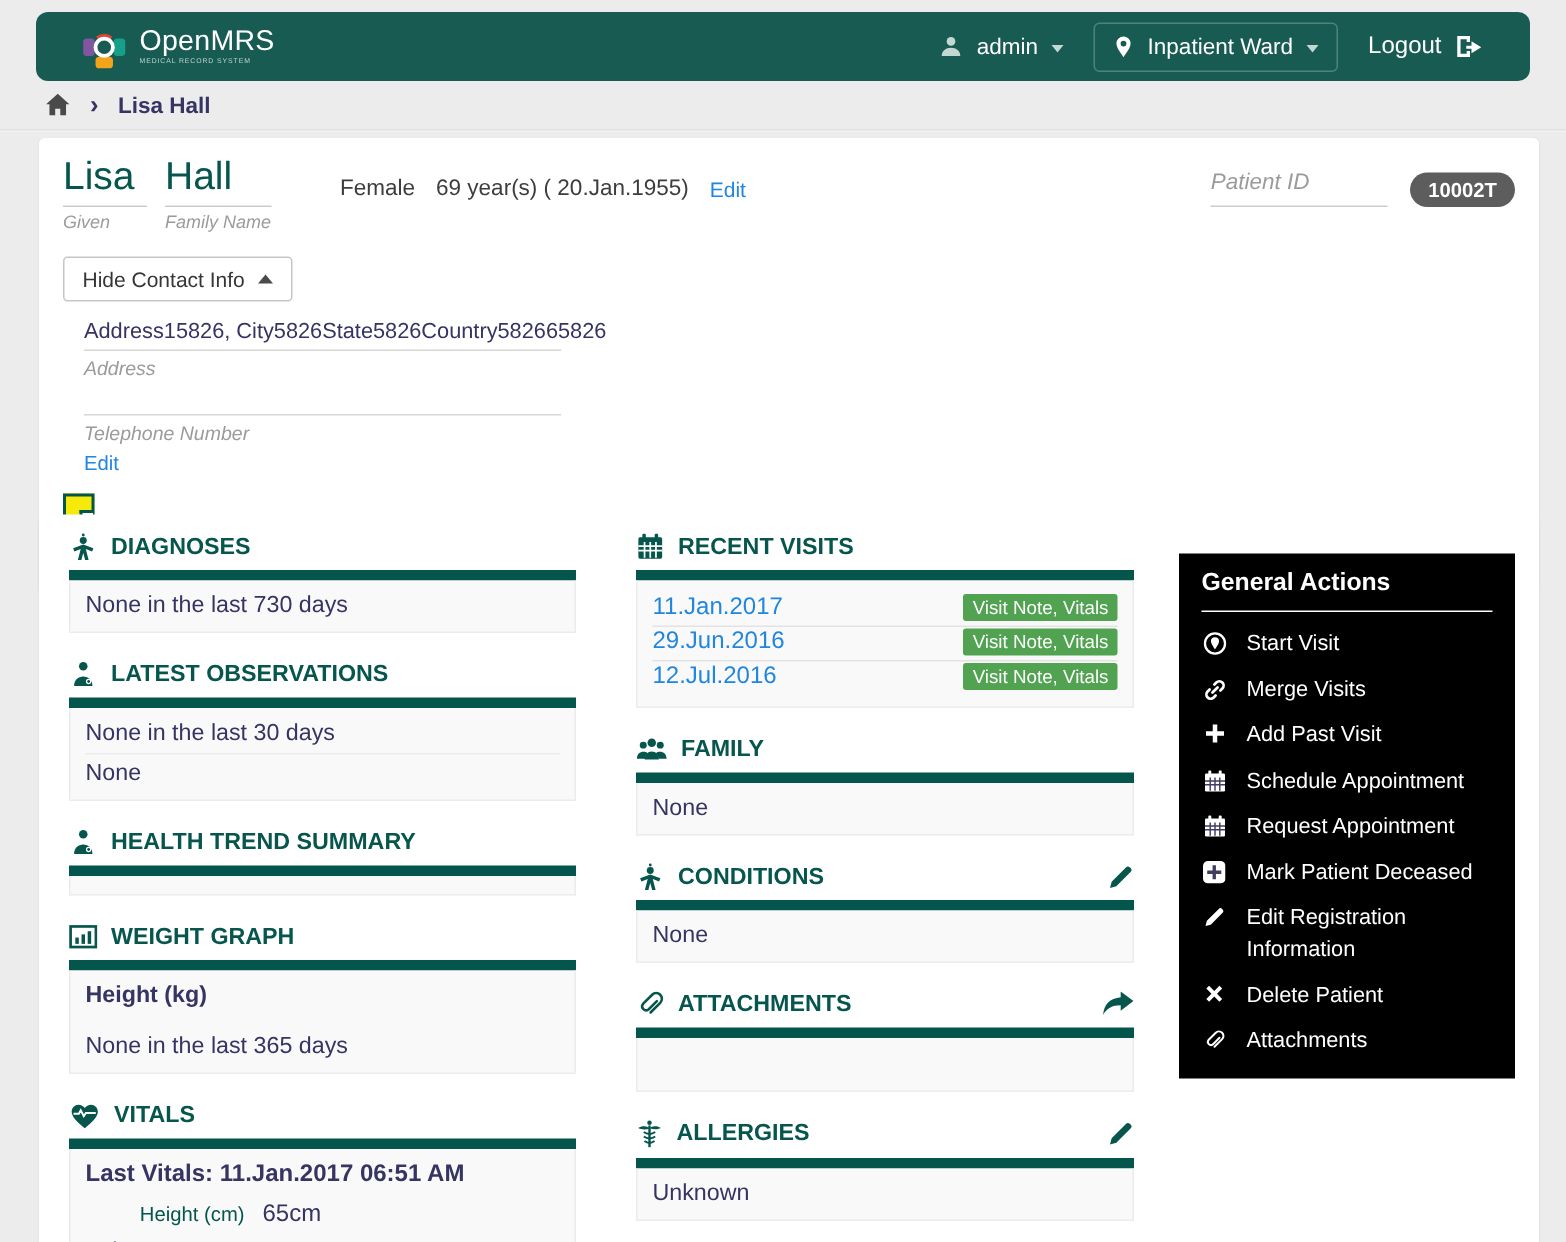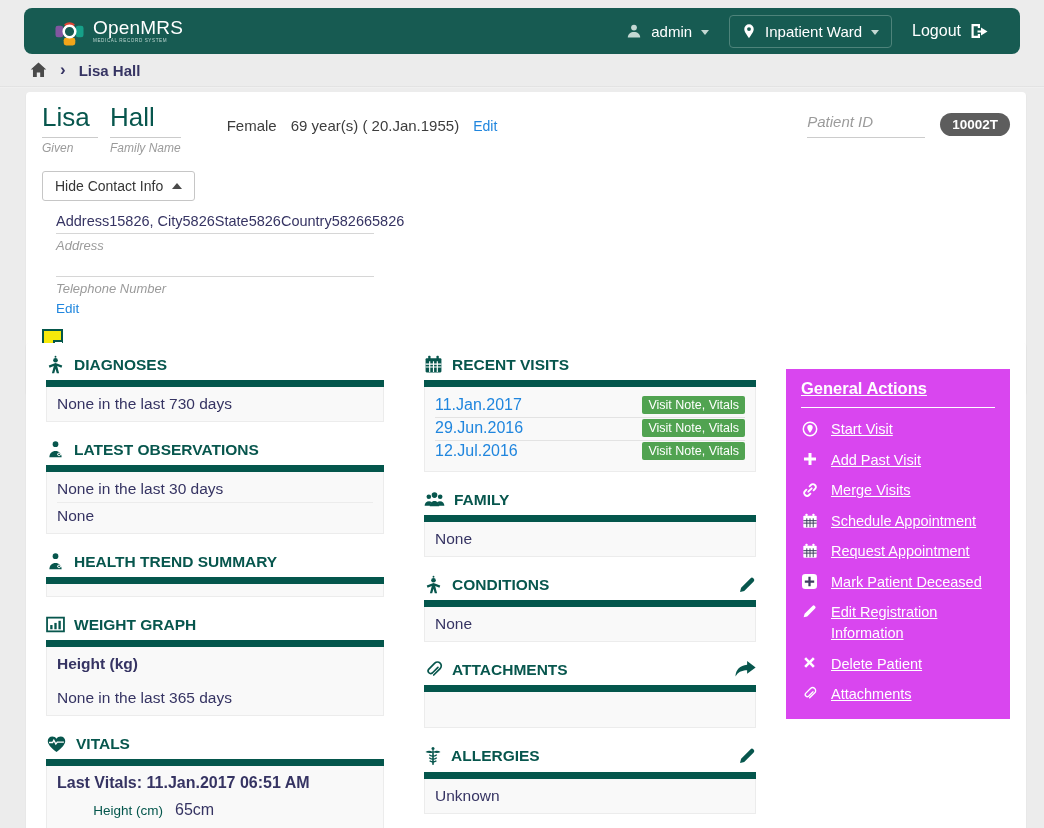--- a/index.html
+++ b/index.html
@@ -45,21 +45,21 @@
     background:#fff; border-radius:4px 4px 0 0; box-shadow:0 1px 2px rgba(0,0,0,.07);
     padding:10px 16px;
   }
   .ph-row1 { display:flex; align-items:flex-start; }
   .name-part { margin-right:12px; }
   .name-part .nm { font-size:26px; color:#07564d; padding:0 2px 4px 0; border-bottom:1px solid #cbcbcb; min-width:56px; }
   .name-part .nlbl { font-style:italic; font-size:12px; color:#9b9b9b; margin-top:3px; }
   .demo { margin-left:34px; padding-top:15px; display:flex; align-items:center; gap:14px; font-size:15px; color:#3d3d3d; }
   .link { color:#2086de; cursor:pointer; }
   .demo .link { font-size:14px; }
-  .pid-block { margin-left:auto; padding-top:11px; display:flex; align-items:flex-start; gap:15px; }
+  .pid-block { margin-left:auto; padding-top:11px; display:flex; align-items:flex-end; gap:15px; }
   .pid-label { font-style:italic; font-size:15px; color:#9b9b9b; border-bottom:1px solid #ccc; width:118px; padding-bottom:7px; }
   .pid-badge { background:#5d5d5d; color:#fff; font-weight:bold; font-size:13.5px; padding:4px 12px; border-radius:12px; }
 
   .contact-toggle {
     display:inline-flex; align-items:center; gap:9px; margin-top:16px;
     border:1px solid #c6c6c6; border-radius:3px; background:#fff;
     padding:6px 12px; font-size:14px; color:#363636; cursor:pointer;
   }
   .caret-up { width:0; height:0; border-left:5px solid transparent; border-right:5px solid transparent; border-bottom:6px solid #4a4a4a; }
   .contact-block { margin:12px 0 0 14px; width:318px; }
@@ -98,21 +98,21 @@
   .visit-row:last-child { border-bottom:none; }
   .visit-date { font-size:16px; }
   .visit-badge { background:#51a351; color:#fff; font-size:12.5px; padding:2px 6px; border-radius:2px; cursor:pointer; }
 
   .vitals-last { font-weight:bold; font-size:16px; margin-bottom:9px; }
   .vital-row { display:flex; align-items:baseline; margin-bottom:7px; }
   .vital-label { width:118px; text-align:right; color:#04564c; font-size:13.5px; padding-right:12px; flex:none; }
   .vital-value { font-size:16px; color:#363463; }
 
   
-  .actions { background:#d946ef; color:#fff; padding:10px 15px 14px;text-decoration:underline; --icon-bg:#3f3e61; }
+  .actions { background:#000000; color:#fff; padding:10px 15px 14px; --icon-bg:#3f3e61; }
   .actions-title { font-size:16.5px; font-weight:bold; padding-bottom:9px; border-bottom:1px solid #fff; margin-bottom:11px; }
   .action-item { display:flex; align-items:flex-start; gap:13px; margin-bottom:9.5px; font-size:14.5px; line-height:1.45; cursor:pointer; }
   .action-item:last-child { margin-bottom:0; }
   .aicon { width:17px; flex:none; display:flex; justify-content:center; padding-top:2px; color:#fff; }
 
   .home-icon { color:#4a4a4a; cursor:pointer; }
 </style>
 </head>
 <body>
 
@@ -432,36 +432,36 @@
           <svg width="16" height="16" viewBox="0 0 16 16" fill="currentColor">
             <circle cx="8" cy="8" r="6.7" fill="none" stroke="currentColor" stroke-width="1.5"></circle>
             <path d="M8 3.8a2.7 2.7 0 0 1 2.7 2.7C10.7 8.4 8 11.9 8 11.9S5.3 8.4 5.3 6.5A2.7 2.7 0 0 1 8 3.8z"></path>
           </svg>
         </span>
         <span>Start Visit</span>
       </div>
 
       <div class="action-item">
         <span class="aicon">
-          <svg width="14" height="14" viewBox="0 0 14 14" fill="currentColor">
-            <path d="M5.5 1h3v4.5H13v3H8.5V13h-3V8.5H1v-3h4.5z"></path>
-          </svg>
-        </span>
-        <span>Add Past Visit</span>
-      </div>
-
-      <div class="action-item">
-        <span class="aicon">
           <svg width="16" height="16" viewBox="0 0 16 16" fill="none" stroke="currentColor" stroke-width="1.8" stroke-linecap="round">
             <path d="M6.3 9.7l3.4-3.4"></path>
             <path d="M7.6 4.3l1.3-1.3a2.8 2.8 0 0 1 4 4l-1.3 1.3"></path>
             <path d="M8.4 11.7l-1.3 1.3a2.8 2.8 0 0 1-4-4l1.3-1.3"></path>
           </svg>
         </span>
         <span>Merge Visits</span>
+      </div>
+
+      <div class="action-item">
+        <span class="aicon">
+          <svg width="14" height="14" viewBox="0 0 14 14" fill="currentColor">
+            <path d="M5.5 1h3v4.5H13v3H8.5V13h-3V8.5H1v-3h4.5z"></path>
+          </svg>
+        </span>
+        <span>Add Past Visit</span>
       </div>
 
       <div class="action-item">
         <span class="aicon">
           <svg width="16" height="16" viewBox="0 0 18 18" fill="currentColor">
             <rect x="1.5" y="3" width="15" height="13.5" rx="1"></rect>
             <rect x="4" y="0.8" width="2.2" height="3.6" rx="0.7"></rect>
             <rect x="11.8" y="0.8" width="2.2" height="3.6" rx="0.7"></rect>
             <path d="M1.5 8.6h15M1.5 11.4h15M5.4 6v10M9 6v10M12.6 6v10" stroke="var(--icon-bg)" stroke-width="1.1" fill="none"></path>
           </svg>

